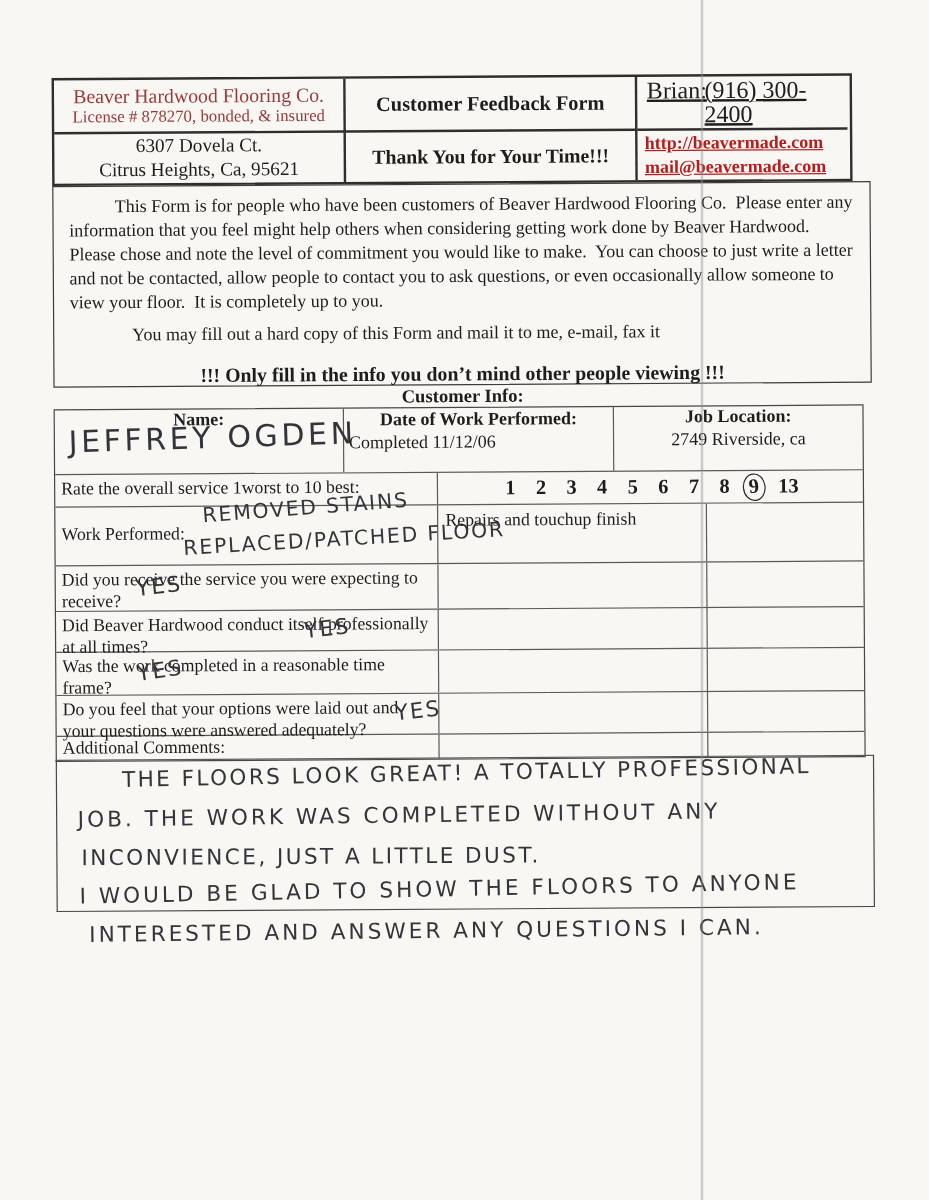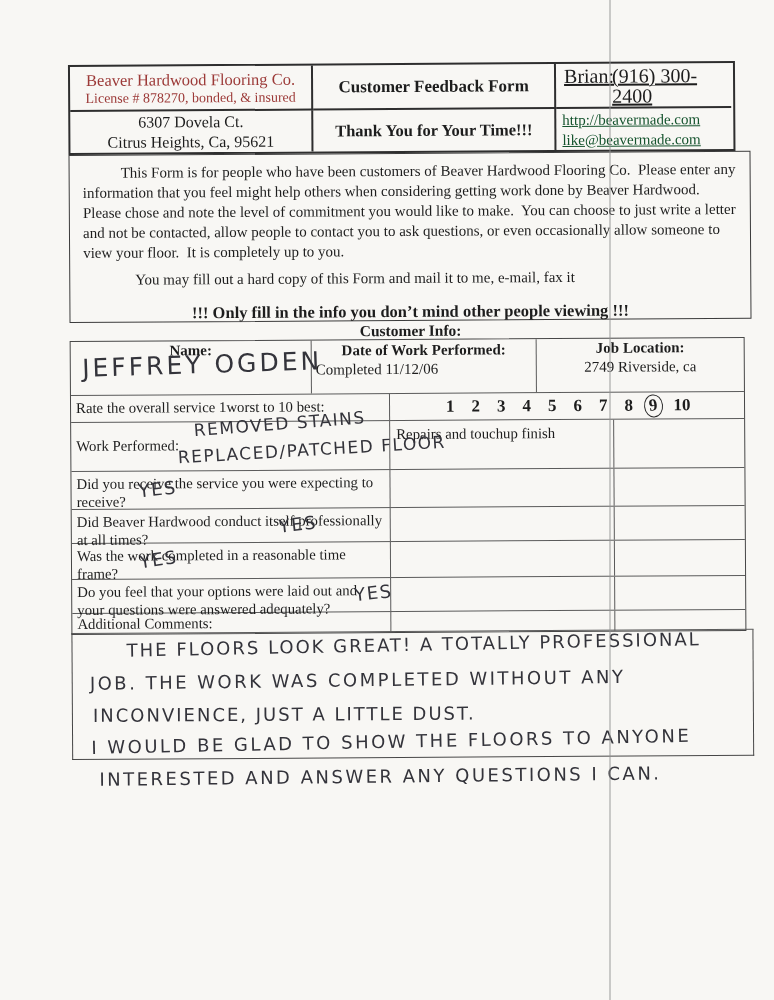--- a/index.html
+++ b/index.html
@@ -4,21 +4,21 @@
 <style>
   * { box-sizing: border-box; margin: 0; padding: 0; }
   html,body { width:774px; height:1000px; }
   body {
     font-family: "Liberation Serif", serif;
     background: #f8f7f4;
     color: #1d1d1d;
     position: relative;
     overflow: hidden;
   }
-  .page { position:absolute; inset:0;margin-left:25px; }
+  .page { position:absolute; inset:0; }
   .sheet { position:absolute; inset:0; transform: rotate(-0.35deg); transform-origin: 50% 40%; }
 
   
   .scan-streak {
     position:absolute; left:584px; top:0; width:2px; height:1000px;
     background: rgba(145,145,145,0.45); z-index:50; pointer-events:none;
   }
 
   
   .hdr {
@@ -33,21 +33,21 @@
   .hdr > div:nth-child(n+4) { border-bottom:none; }
   .company-name { color:#9c3a38; font-size:16.5px; line-height:19px; }
   .company-license { color:#9c3a38; font-size:14px; line-height:17px; }
   .form-title { font-weight:bold; font-size:17px; }
   .contact-cell { align-items:stretch !important; padding:1px 6px 1px 8px; }
   .contact-line { display:flex; font-size:20px; line-height:20px;text-decoration:underline; }
   .contact-line .lbl { width:48px; }
   .addr1, .addr2 { font-size:16px; line-height:20px; }
   .thanks { font-weight:bold; font-size:16.5px; }
   .links-cell { align-items:flex-start !important; padding-left:6px; }
-  .weblink { color:#14532d; text-decoration:underline; font-size:15px; line-height:20px; }
+  .weblink { color:#b91c1c; text-decoration:underline; font-size:15px; line-height:20px;font-weight:bold; }
 
   
   .intro {
     position:absolute; left:45px; top:153px; width:682px; height:168px;
     border:1.5px solid #3c3c3c; padding:7px 13px 0 13px;
   }
   .intro-para { font-size:15px; line-height:20px; text-indent:38px; white-space:pre-wrap; }
   .intro-mail { font-size:15px; margin-top:9px; margin-left:52px; }
   .intro-warning { font-weight:bold; font-size:16.5px; text-align:center; margin-top:15px; }
 
@@ -139,21 +139,21 @@
       </div>
       <div>
         <span class="addr1">6307 Dovela Ct.</span>
         <span class="addr2">Citrus Heights, Ca, 95621</span>
       </div>
       <div>
         <span class="thanks">Thank You for Your Time!!!</span>
       </div>
       <div class="links-cell">
         <span class="weblink">http://beavermade.com</span>
-        <span class="weblink">like@beavermade.com</span>
+        <span class="weblink">mail@beavermade.com</span>
       </div>
     </div>
 
     <div class="intro">
       <div class="intro-para">This Form is for people who have been customers of Beaver Hardwood Flooring Co.  Please enter any information that you feel might help others when considering getting work done by Beaver Hardwood.  Please chose and note the level of commitment you would like to make.  You can choose to just write a letter and not be contacted, allow people to contact you to ask questions, or even occasionally allow someone to view your floor.  It is completely up to you.</div>
       <div class="intro-mail">You may fill out a hard copy of this Form and mail it to me, e-mail, fax it</div>
       <div class="intro-warning">!!! Only fill in the info you don’t mind other people viewing !!!</div>
     </div>
 
     <div class="cust-info-title">Customer Info:</div>
@@ -179,21 +179,21 @@
         <div class="fcell cell-scale">
           <span>1</span>
           <span>2</span>
           <span>3</span>
           <span>4</span>
           <span>5</span>
           <span>6</span>
           <span>7</span>
           <span>8</span>
           <span class="num-selected">9</span>
-          <span>10</span>
+          <span>13</span>
         </div>
       </div>
 
       <div class="frow row-work">
         <div class="fcell cell-q">Work Performed:</div>
         <div class="fcell cell-a">Repairs and touchup finish</div>
         <div class="fcell cell-spare"></div>
       </div>
 
       <div class="frow row-q3">

